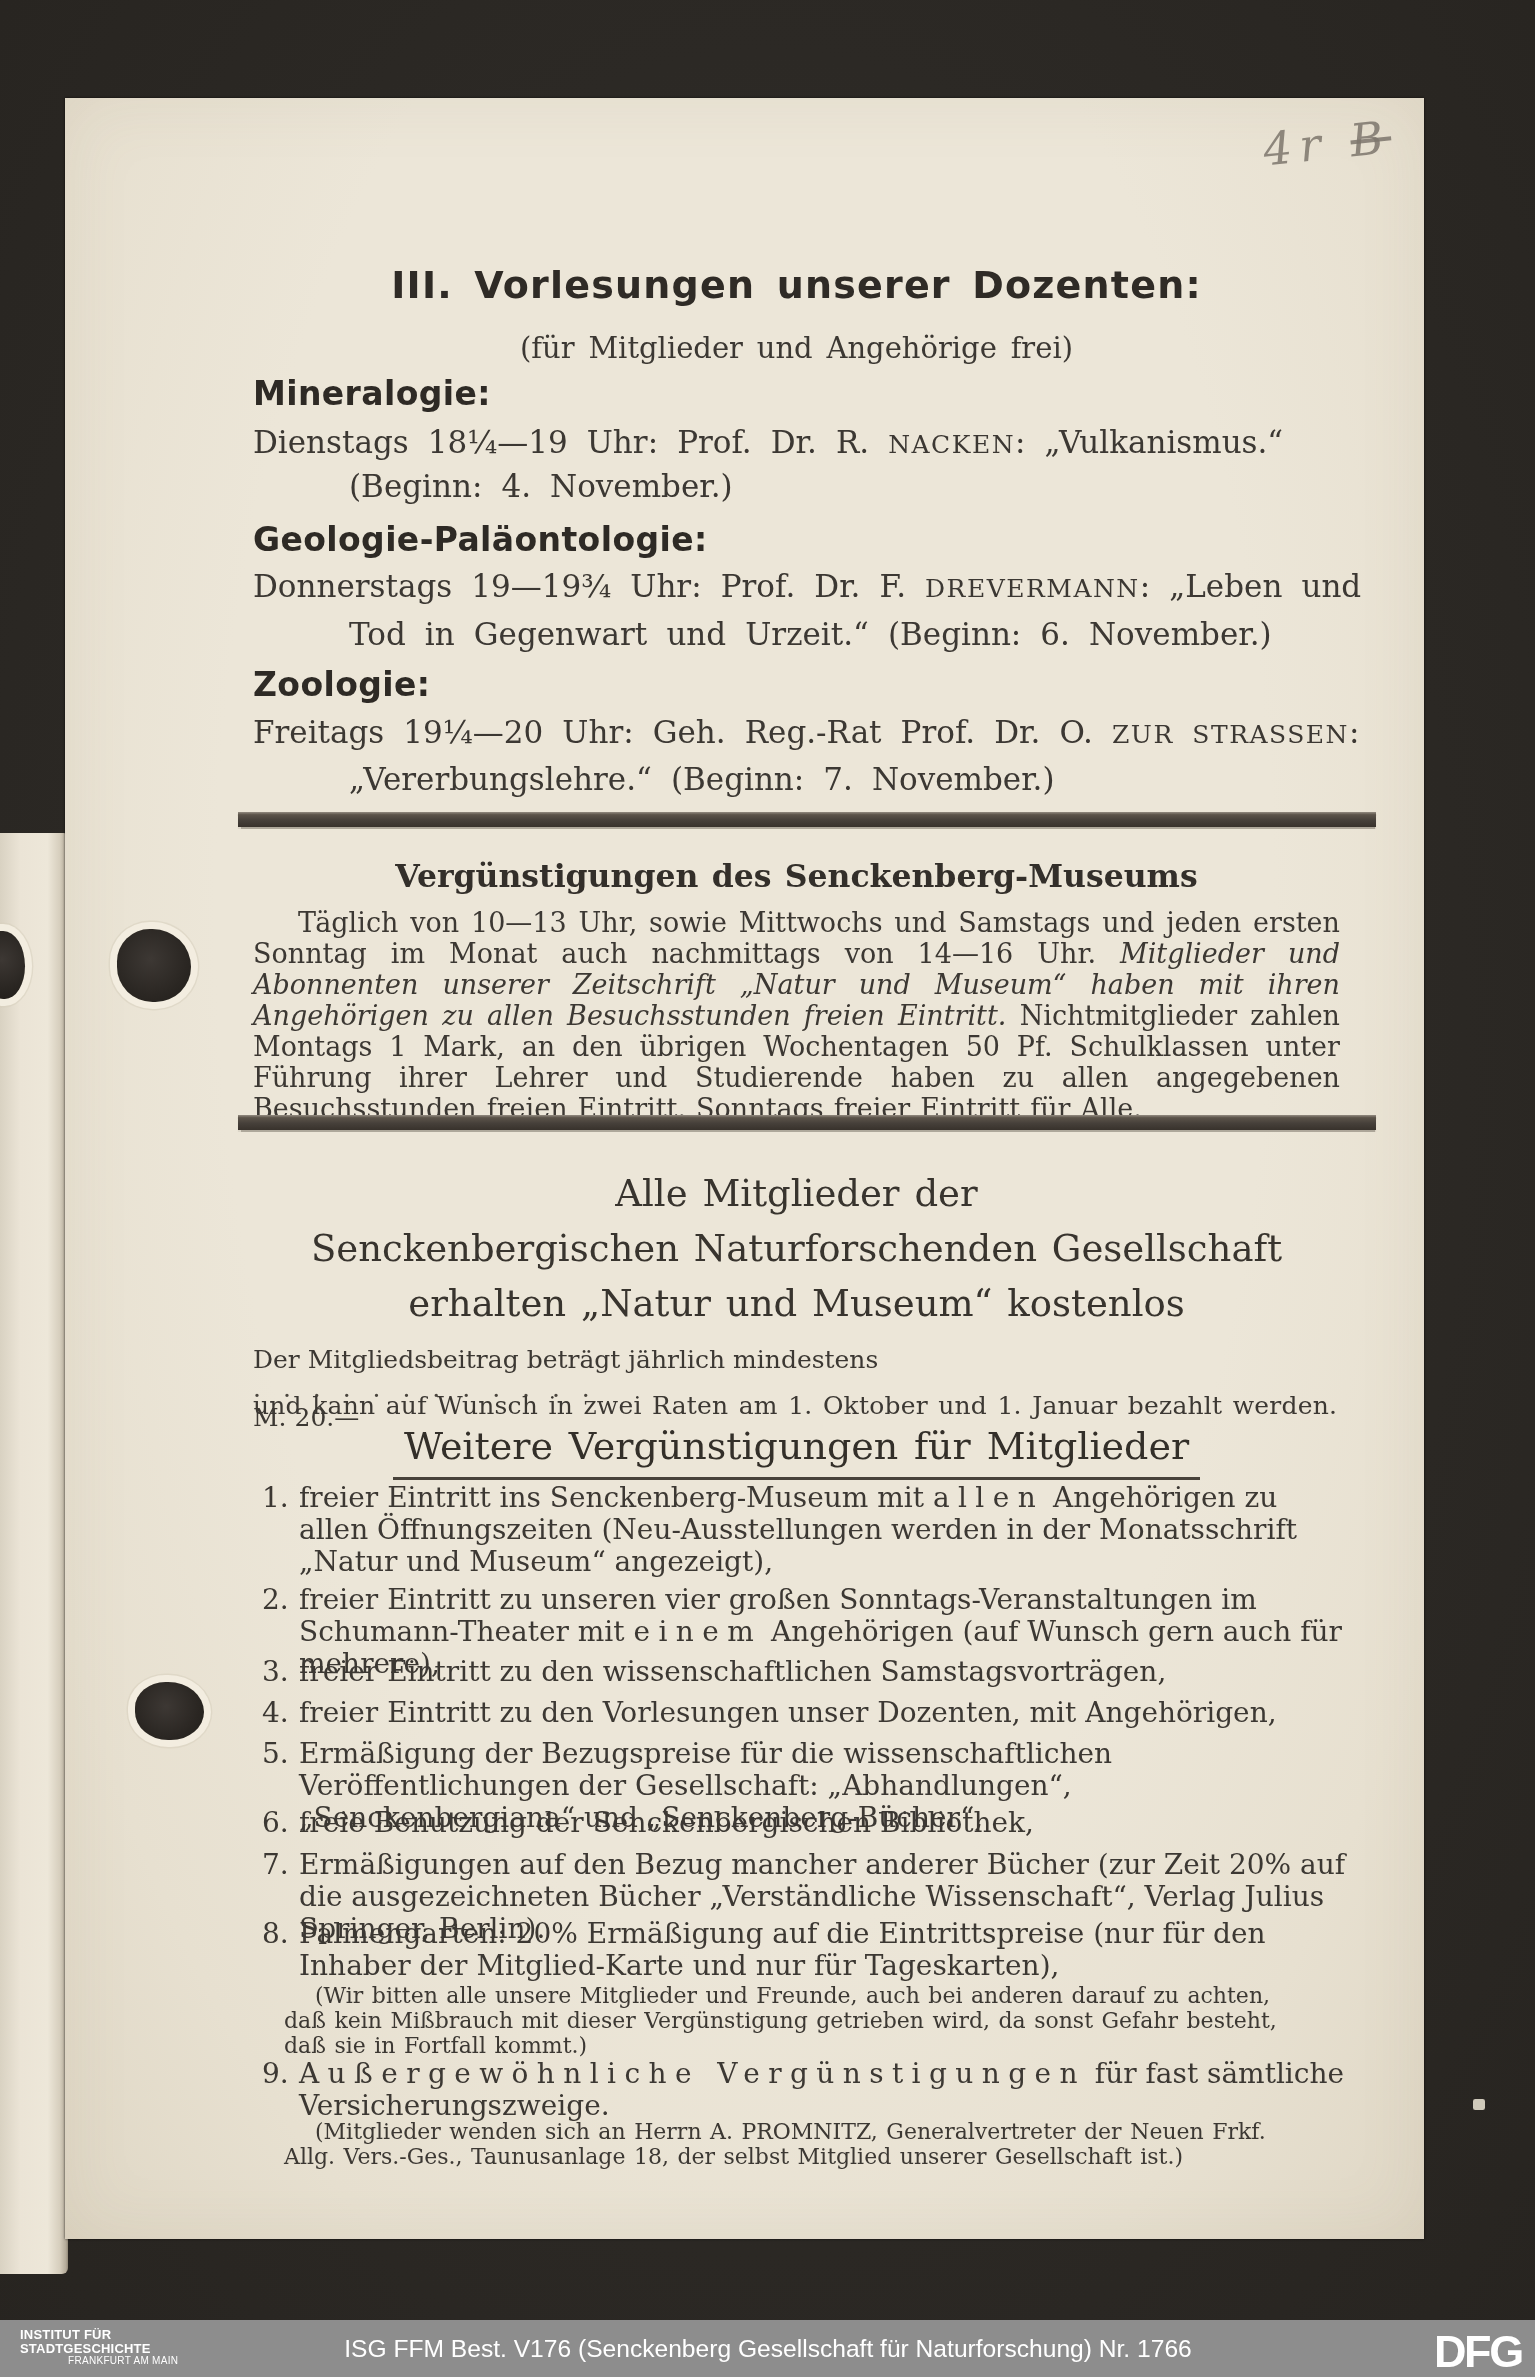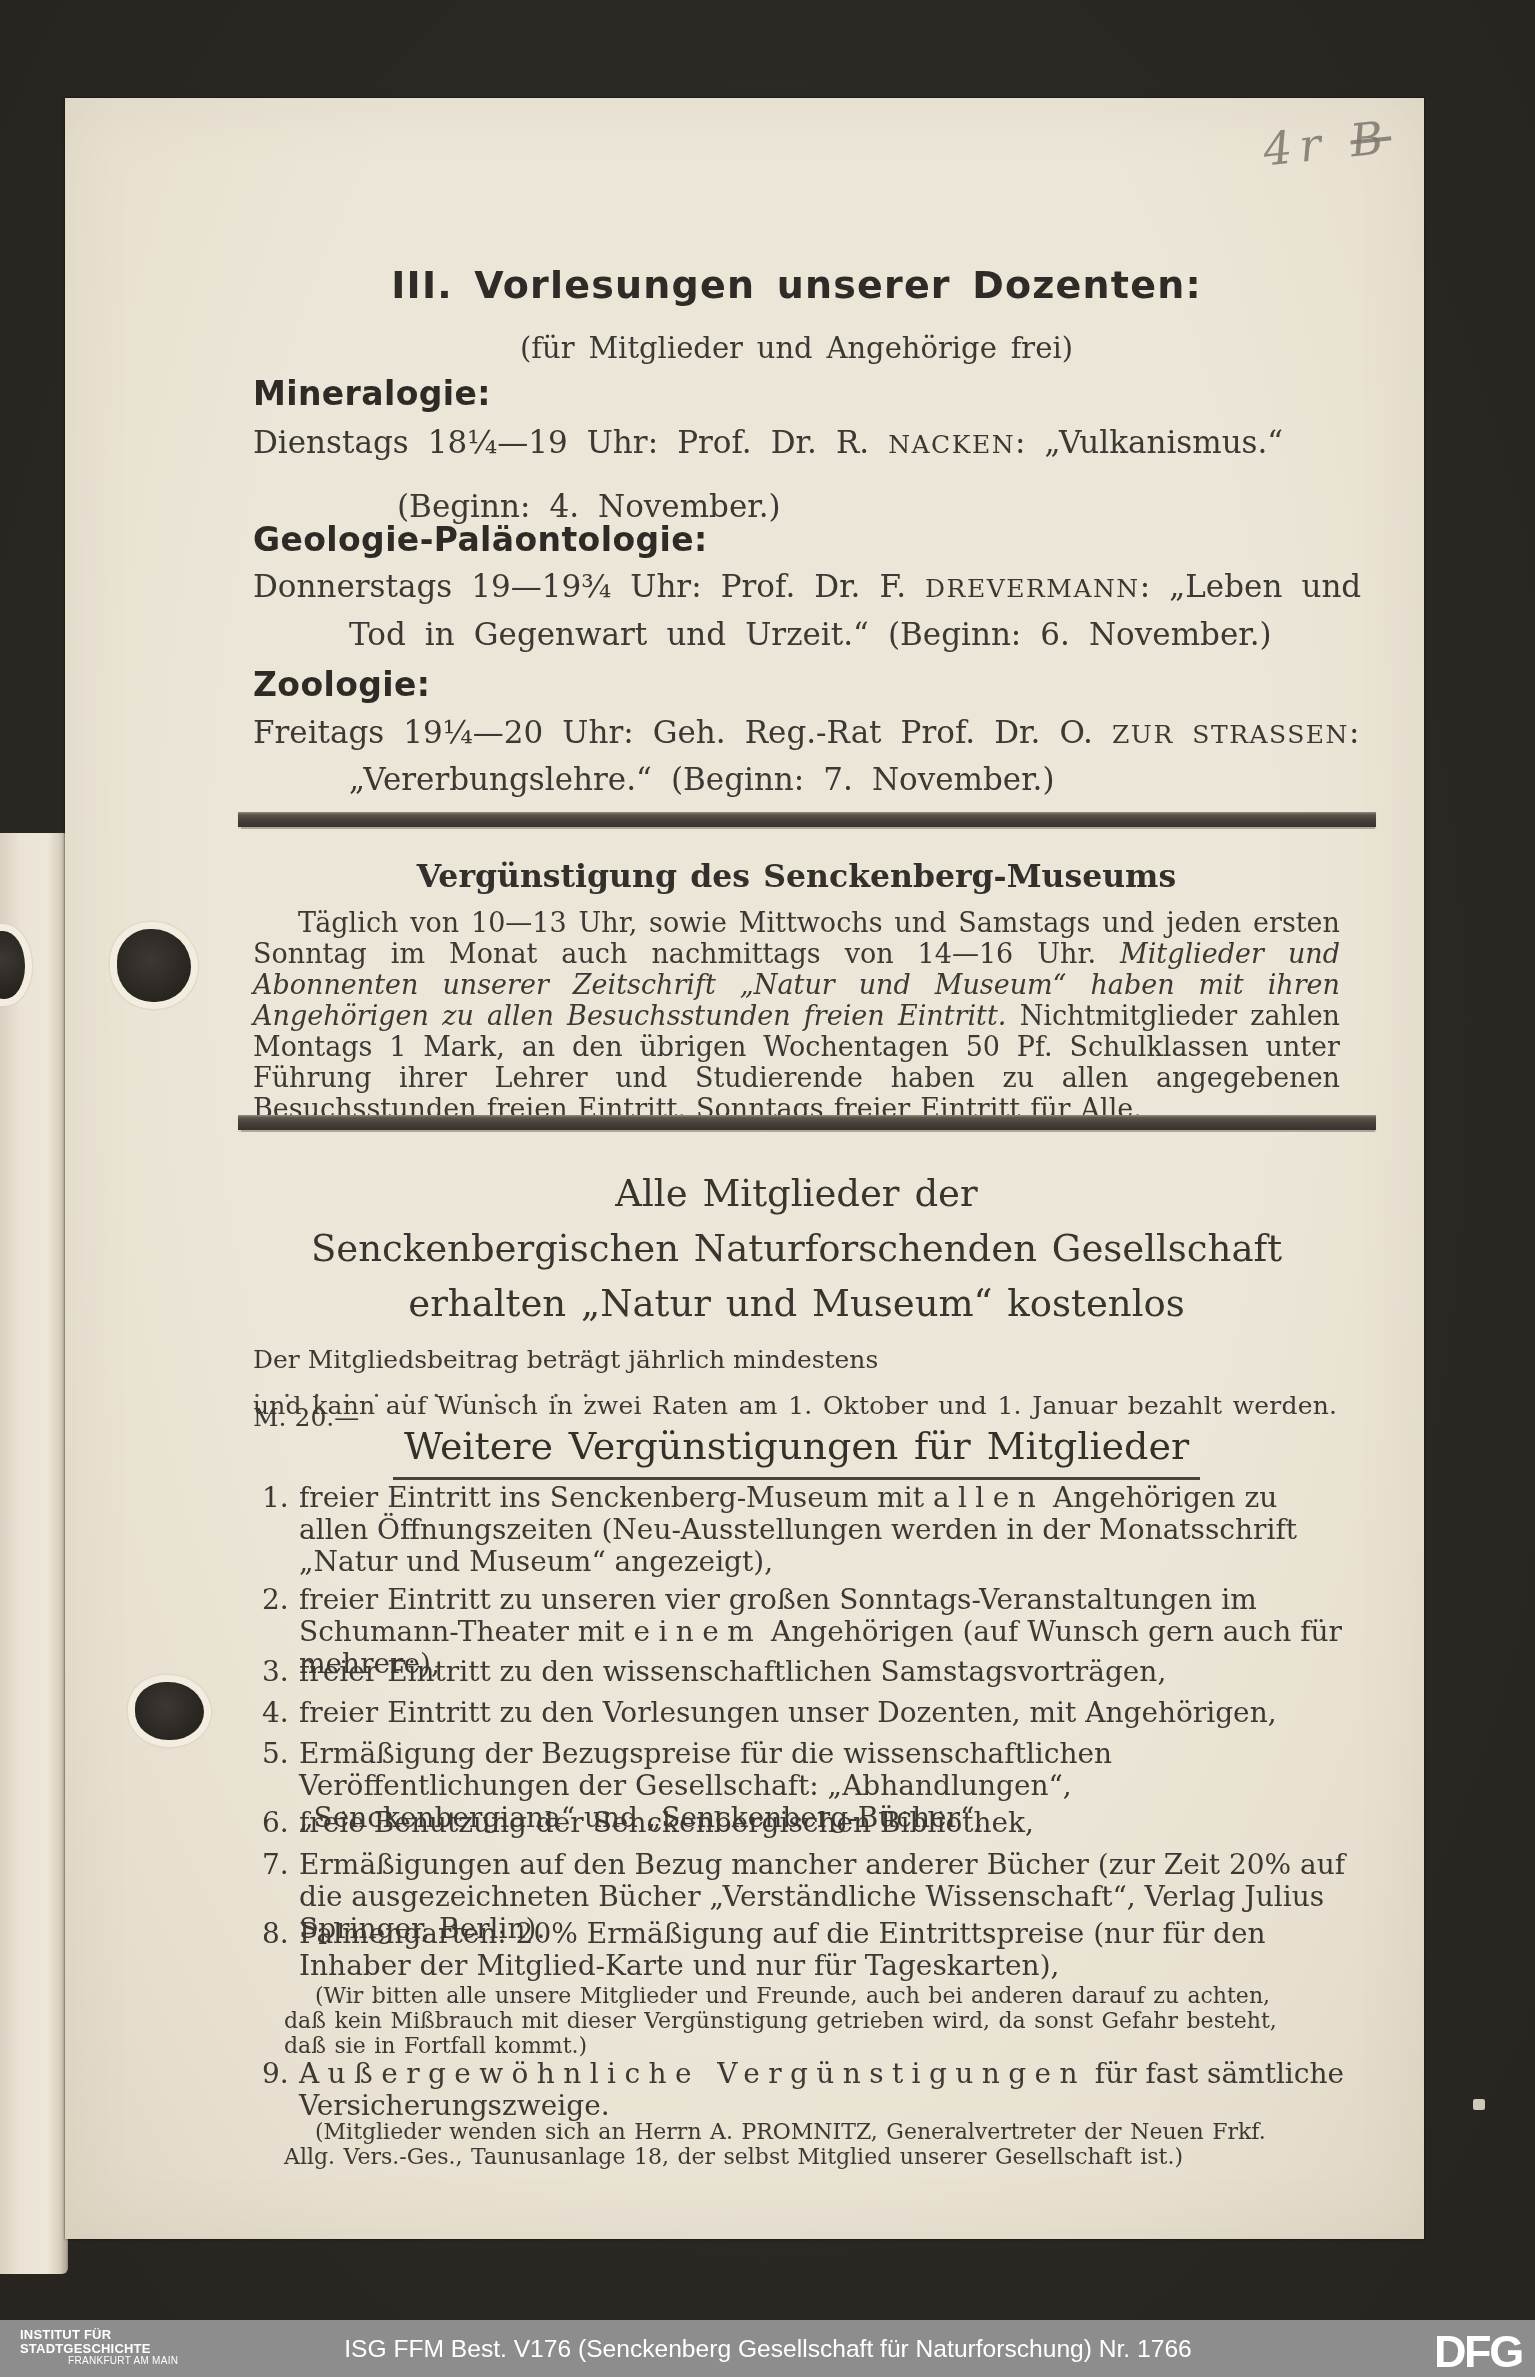--- a/index.html
+++ b/index.html
@@ -62,33 +62,33 @@
 
   <div class="page">
 
     <div class="abs pencil" style="left:1198px;top:19px;"><span>4r</span> <span class="strike">B</span></div>
 
     <div class="abs sans doc-title center" style="left:188px;top:165px;width:1087px;">III. Vorlesungen unserer Dozenten:</div>
     <div class="abs subtitle center" style="left:188px;top:233px;width:1087px;">(für Mitglieder und Angehörige frei)</div>
 
     <div class="abs sans seclabel" style="left:188px;top:276px;">Mineralogie:</div>
     <div class="abs lecline" style="left:188px;top:326px;"><span>Dienstags 18¼—19 Uhr: Prof. Dr. R. </span><span class="name">NACKEN</span><span>: „Vulkanismus.“</span></div>
-    <div class="abs lecline" style="left:284px;top:390px;margin-left:48px;">(Beginn: 4. November.)</div>
+    <div class="abs lecline" style="left:284px;top:370px;">(Beginn: 4. November.)</div>
 
     <div class="abs sans seclabel" style="left:188px;top:422px;">Geologie-Paläontologie:</div>
     <div class="abs lecline" style="left:188px;top:470px;"><span>Donnerstags 19—19¾ Uhr: Prof. Dr. F. </span><span class="name">DREVERMANN</span><span>: „Leben und</span></div>
     <div class="abs lecline" style="left:284px;top:518px;">Tod in Gegenwart und Urzeit.“  (Beginn: 6. November.)</div>
 
     <div class="abs sans seclabel" style="left:188px;top:567px;text-align:center;">Zoologie:</div>
     <div class="abs lecline" style="left:188px;top:616px;"><span>Freitags 19¼—20 Uhr: Geh. Reg.-Rat Prof. Dr. O. </span><span class="name">ZUR STRASSEN</span><span>:</span></div>
     <div class="abs lecline" style="left:284px;top:663px;">„Vererbungslehre.“  (Beginn: 7. November.)</div>
 
     <div class="abs divider" style="left:173px;top:714px;width:1138px;"></div>
 
-    <div class="abs open-h center" style="left:188px;top:759px;width:1087px;">Vergünstigung des Senckenberg-Museums</div>
+    <div class="abs open-h center" style="left:188px;top:759px;width:1087px;">Vergünstigungen des Senckenberg-Museums</div>
     <div class="abs para" style="left:188px;top:809px;width:1087px;"><span>Täglich von 10—13 Uhr, sowie Mittwochs und Samstags und jeden ersten Sonntag im Monat auch nachmittags von 14—16 Uhr. </span><i>Mitglieder und Abonnenten unserer Zeitschrift „Natur und Museum“ haben mit ihren Angehörigen zu allen Besuchsstunden freien Eintritt.</i><span> Nichtmitglieder zahlen Montags 1 Mark, an den übrigen Wochentagen 50 Pf. Schulklassen unter Führung ihrer Lehrer und Studierende haben zu allen angegebenen Besuchsstunden freien Eintritt. Sonntags freier Eintritt für Alle.</span></div>
 
     <div class="abs divider" style="left:173px;top:1017px;width:1138px;"></div>
 
     <div class="abs bigline center" style="left:188px;top:1074px;width:1087px;">Alle Mitglieder der</div>
     <div class="abs bigline center" style="left:188px;top:1129px;width:1087px;">Senckenbergischen Naturforschenden Gesellschaft</div>
     <div class="abs bigline center" style="left:188px;top:1184px;width:1087px;">erhalten „Natur und Museum“ kostenlos</div>
 
     <div class="abs feerow" style="left:188px;top:1247px;width:1113px;">
       <span>Der Mitgliedsbeitrag beträgt jährlich mindestens</span>

